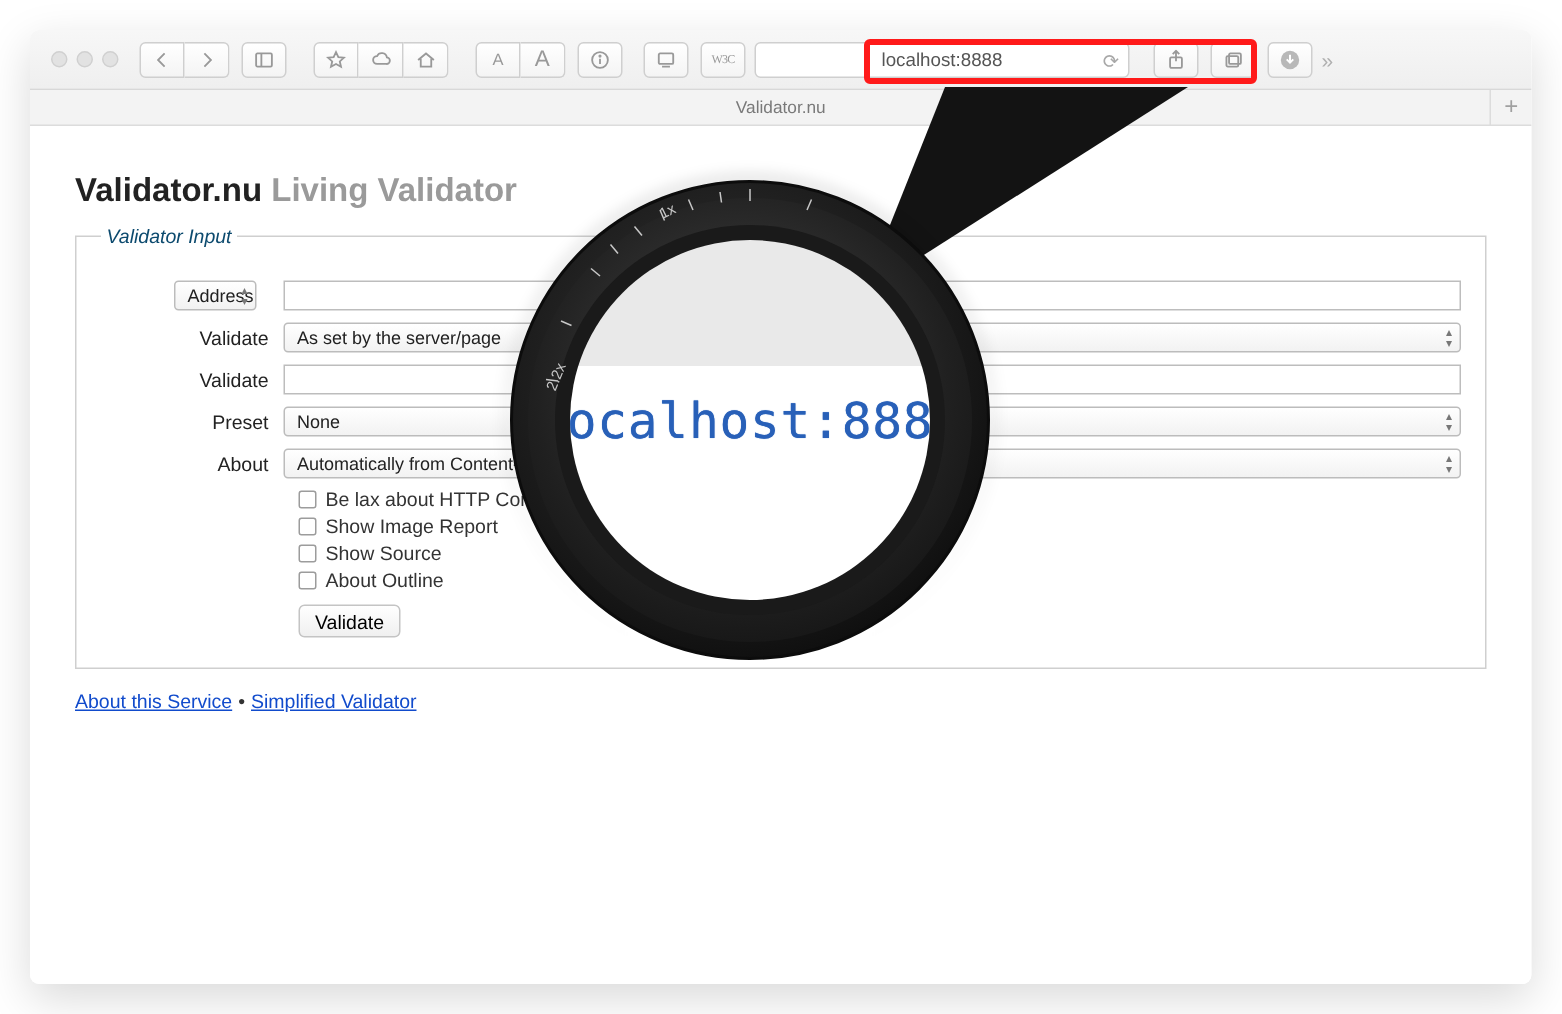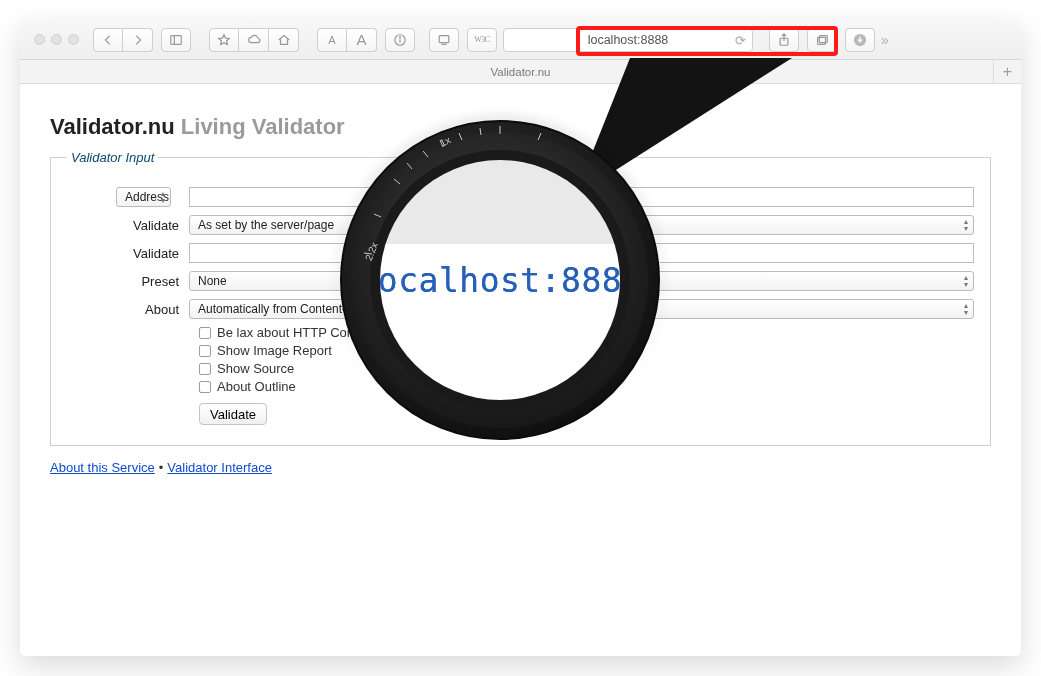--- a/index.html
+++ b/index.html
@@ -238,21 +238,21 @@
         </div>
       <div class="ck-row">
           <span class="ck"></span>
           <span>About Outline</span>
         </div>
 
       <button class="validate-btn">Validate</button>
     </fieldset>
 
     <div class="footer-links">
-      <a href="#">About this Service</a><span class="bull">•</span><a href="#">Validator Interface</a>
+      <a href="#">About this Service</a><span class="bull">•</span><a href="#">Simplified Validator</a>
     </div>
   </div>
 
   <svg style="position:absolute; left:520px; top:36px; width:310px; height:150px; pointer-events:none;">
     <polygon points="90,2 252,2 35,140" fill="#131313"></polygon>
   </svg>
 
   <div class="mag-wrap" style="left:320px; top:100px;">
     <div class="mag-shadow"></div>
     <div class="mag-outer"></div>

